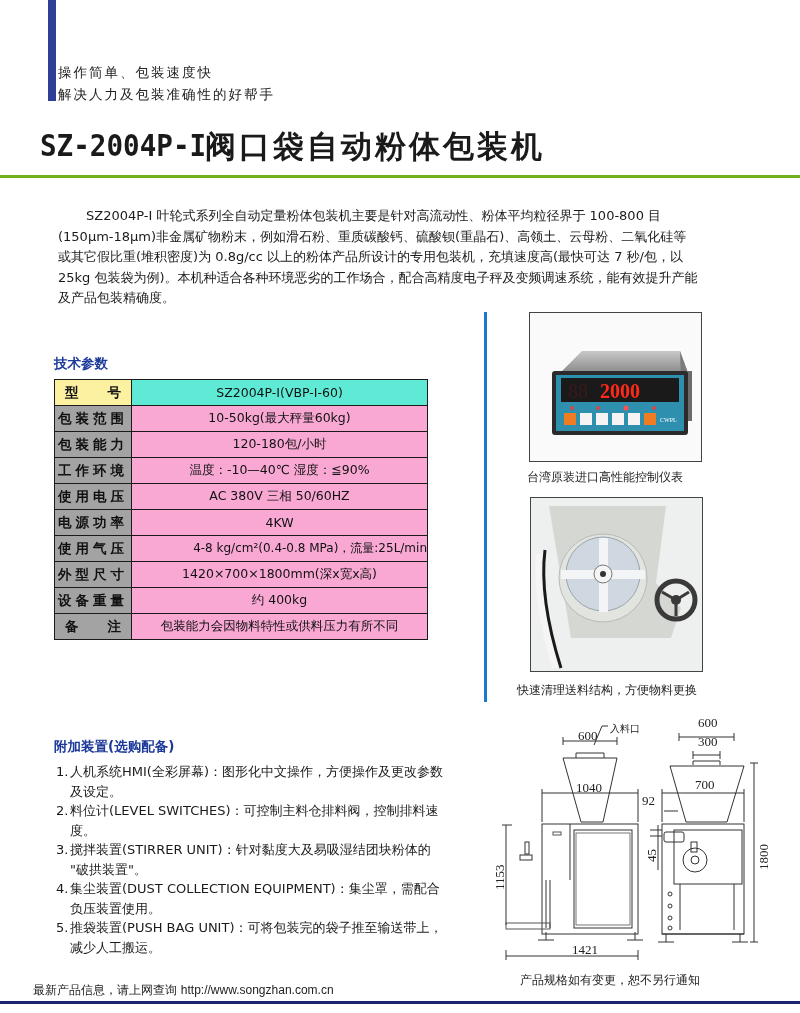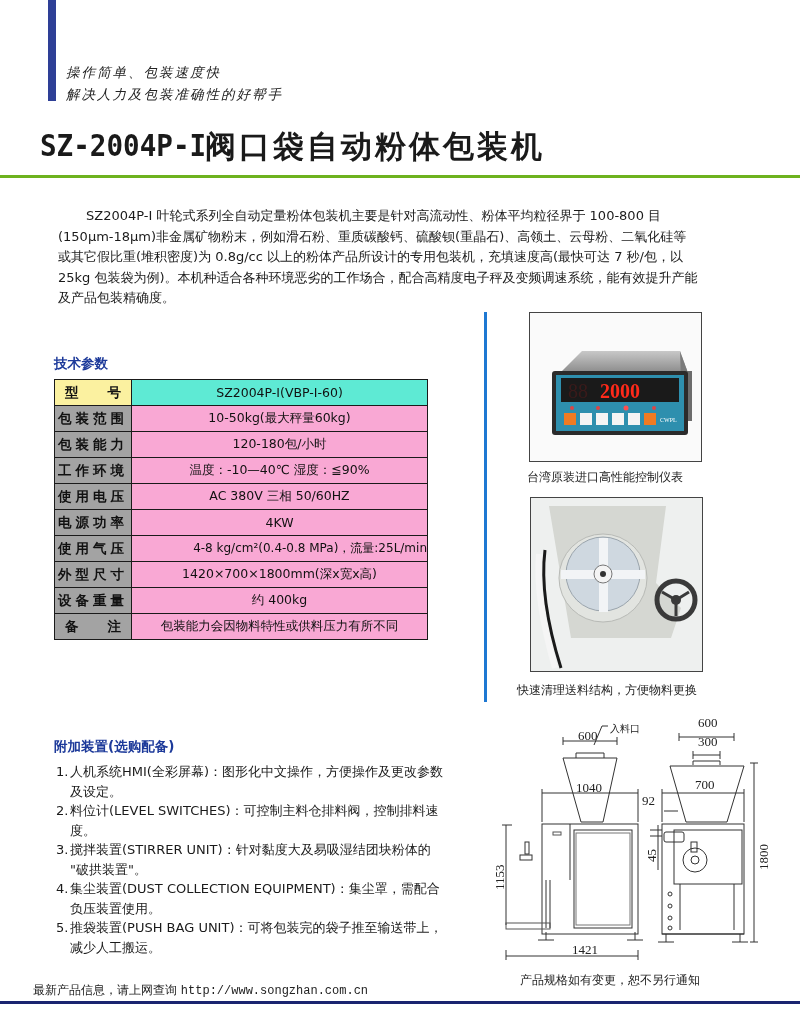--- a/index.html
+++ b/index.html
@@ -2,21 +2,21 @@
 <html><head>
   <meta charset="utf-8">
   <style>
     html, body { margin: 0; padding: 0; background: #ffffff; }
     body { width: 800px; height: 1013px; position: relative; overflow: hidden;
            font-family: "DejaVu Sans", "Liberation Sans", sans-serif; color: #1a1a1a; }
     .abs { position: absolute; }
 
     
     .top-bar { left: 48px; top: 0; width: 8px; height: 101px; background: #2e3f96; }
-    .slogan { left: 66px; font-size: 13.5px; letter-spacing: 2px; color: #222; white-space: nowrap; font-style: italic; }
+    .slogan { left: 58px; font-size: 13.5px; letter-spacing: 2px; color: #222; white-space: nowrap; }
     .slogan.l1 { top: 64px; }
     .slogan.l2 { top: 86px; text-align: right; }
 
     
     .model-title { left: 40px; top: 128px; font-family: "DejaVu Sans Mono", monospace; font-size: 30px;
                    font-weight: bold; color: #1a1a1a; letter-spacing: 0px; transform: scaleX(0.92); transform-origin: left; }
     .product-title { left: 205px; top: 126px; font-size: 31px; font-weight: bold; color: #1a1a1a; letter-spacing: 3px; }
     .green-rule { left: 0; top: 175px; width: 800px; height: 3px; background: #6db21e; }
 
     
@@ -41,21 +41,21 @@
     .k-split { display: flex; justify-content: space-between; padding: 0 10px; letter-spacing: 0; }
 
     
     .acc-head { top: 738px; }
     .acc-list { left: 56px; top: 762px; width: 390px; font-size: 13px; line-height: 19.5px; color: #1a1a1a; }
     .acc-item { display: flex; }
     .acc-num { width: 14px; flex: none; }
     .acc-text { flex: 1; }
 
     .footer-text { left: 33px; top: 982px; font-size: 12px; color: #222; white-space: nowrap; }
-    .footer-text .url { font-family: Liberation Mono, monospace; }
+    .footer-text .url { font-family: Liberation Sans, sans-serif; }
     .footer-rule { left: 0; top: 1001px; width: 800px; height: 3px; background: #1a2470; }
 
     
     .photo { border: 1px solid #444; background: #f4f4f4; overflow: hidden; }
     .photo1 { left: 529px; top: 312px; width: 171px; height: 148px; background: #fafafa; }
     .photo2 { left: 530px; top: 497px; width: 171px; height: 173px; background: #e9ebea; }
     .caption { font-size: 12px; color: #222; white-space: nowrap; }
     .cap1 { left: 527px; top: 469px; }
     .cap2 { left: 517px; top: 682px; }
 

